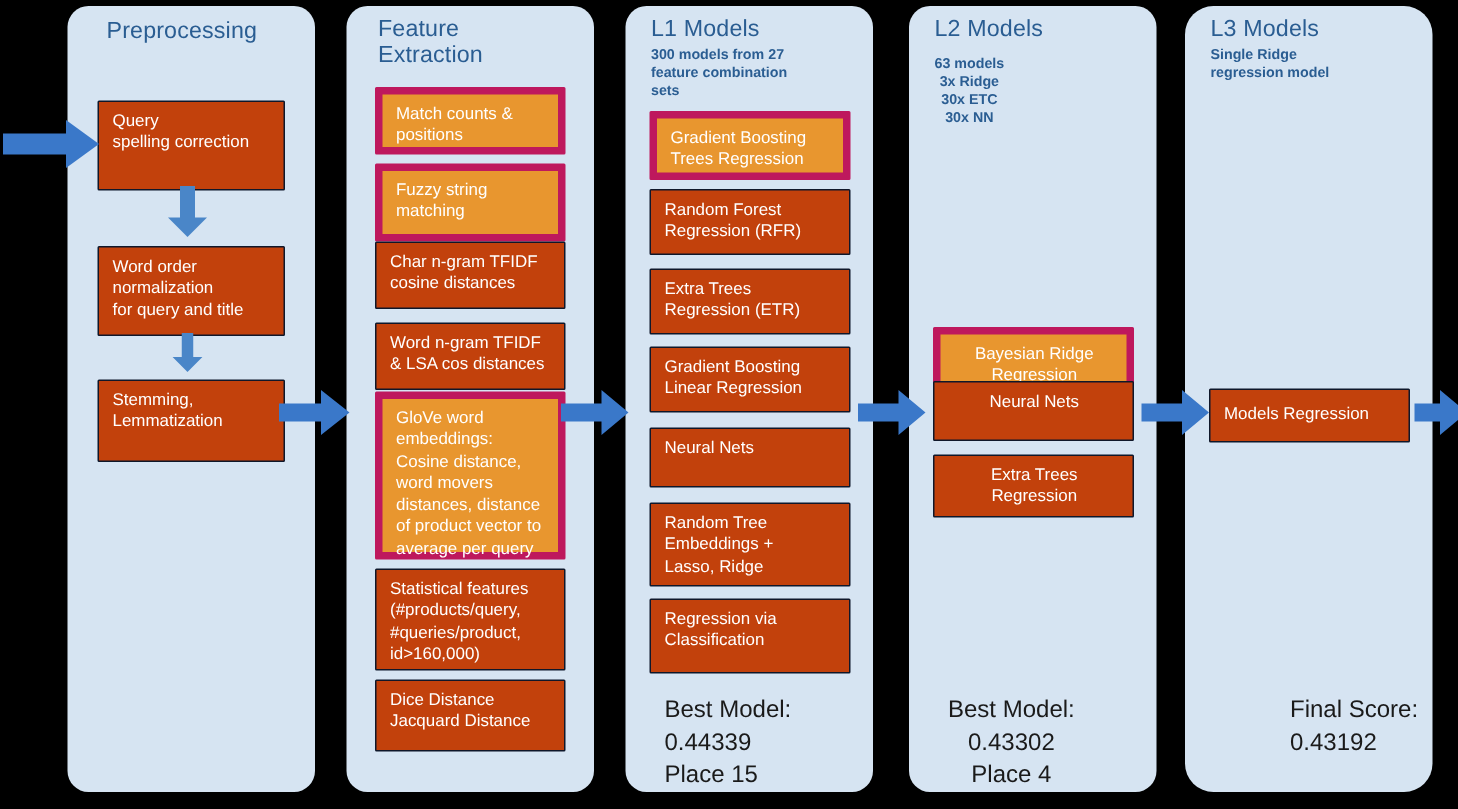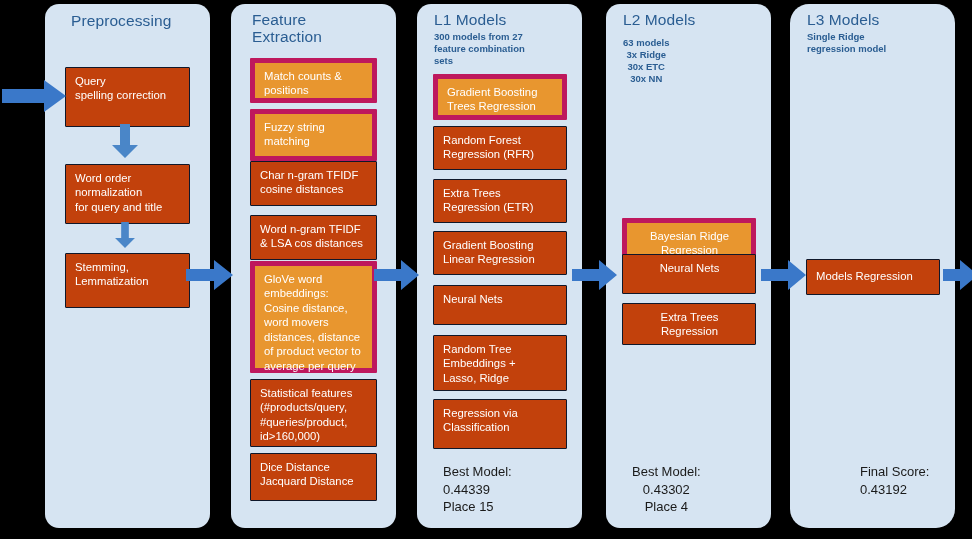--- a/index.html
+++ b/index.html
@@ -66,21 +66,21 @@
     background: #c2410c;
     border: 1px solid #0f172a;
   }
   .box.orange {
     background: #e8962f;
     border: 5px solid #be185d;
   }
 
   .score {
     position: absolute;
-    font-size: 13px;
+    font-size: 16px;
     line-height: 1.35;
     color: #1a1a1a;
     white-space: pre-line;
   }
 
   .arrow-right {
     position: absolute;
     overflow: visible;
   }
   .arrow-down {

